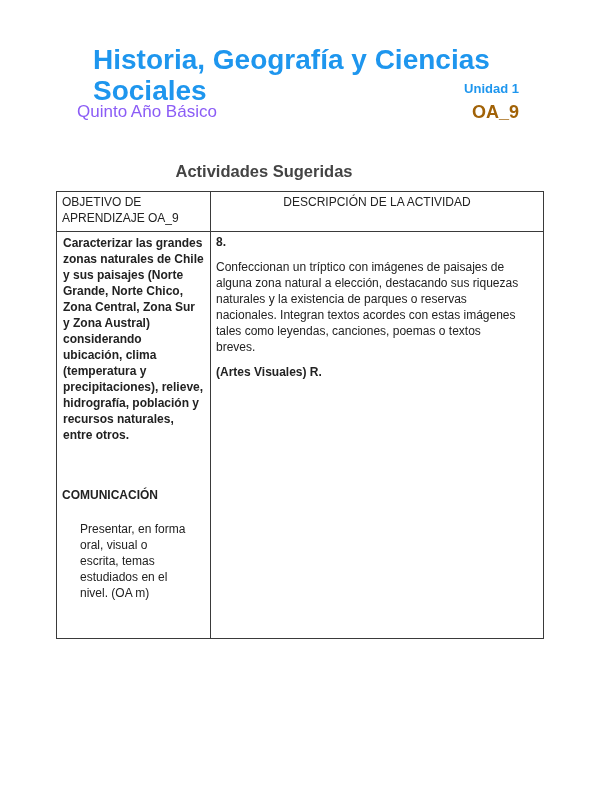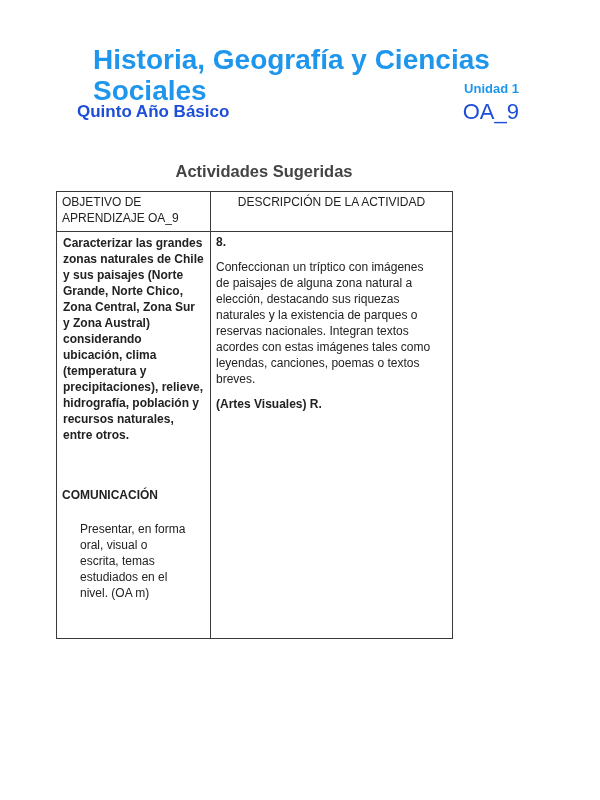--- a/index.html
+++ b/index.html
@@ -10,32 +10,32 @@
   .title {
     position: absolute; left: 77px; top: 28px; width: 460px;
     font-size: 28px; font-weight: bold; color: #1e96ee; line-height: 31px; margin: 16px;
   }
   .unit {
     position: absolute; right: 81px; top: 79px;
     font-size: 13px; font-weight: bold; color: #1e96ee; line-height: 20px;
   }
   .grade {
     position: absolute; left: 77px; top: 102px;
-    font-size: 17px; font-weight: bold; color: #1d4ed8; line-height: 20px;
+    font-size: 17px; font-weight: normal; color: #8b5cf6; line-height: 20px;
   }
   .oa {
     position: absolute; right: 81px; top: 102px;
-    font-size: 22px; font-weight: normal; color: #1d4ed8; line-height: 20px;
+    font-size: 18px; font-weight: bold; color: #a16207; line-height: 20px;
   }
   .section-title {
     position: absolute; left: 0; width: 528px; top: 161px; text-align: center;
     font-size: 16.5px; font-weight: bold; color: #444; line-height: 20px;
   }
   table.grid {
-    position: absolute; left: 56px; top: 191px; width: 397px; height: 448px;
+    position: absolute; left: 56px; top: 191px; width: 488px; height: 448px;
     border-collapse: collapse; table-layout: fixed;
   }
   table.grid td {
     border: 1.5px solid #3a3a3a; vertical-align: top; padding: 2px 5px;
     font-size: 12px; line-height: 16px; color: #222;
   }
   .col1 { width: 154px; }
   .hdr-row { height: 40px; }
   .hdr1 { text-align: left; }
   .hdr2 { text-align: center; }

